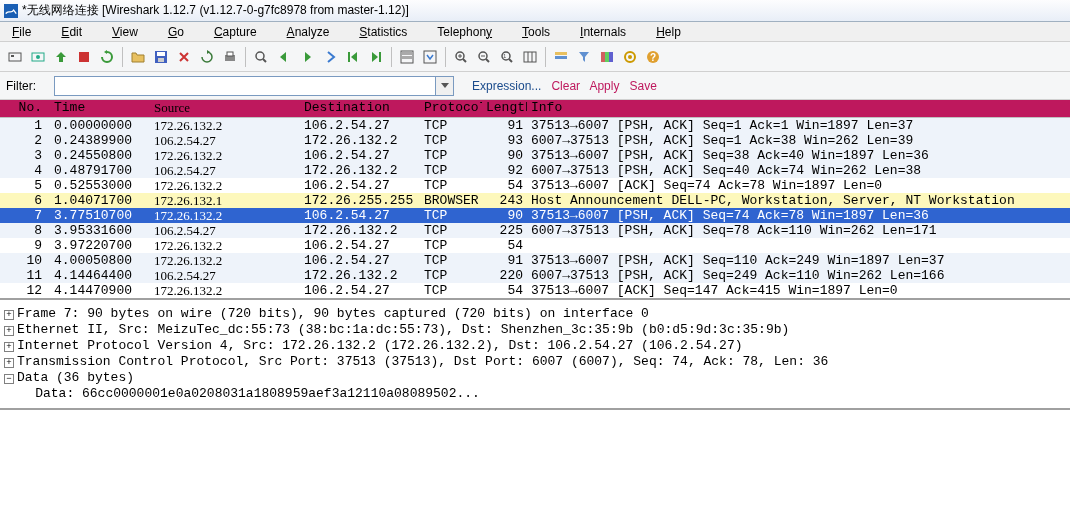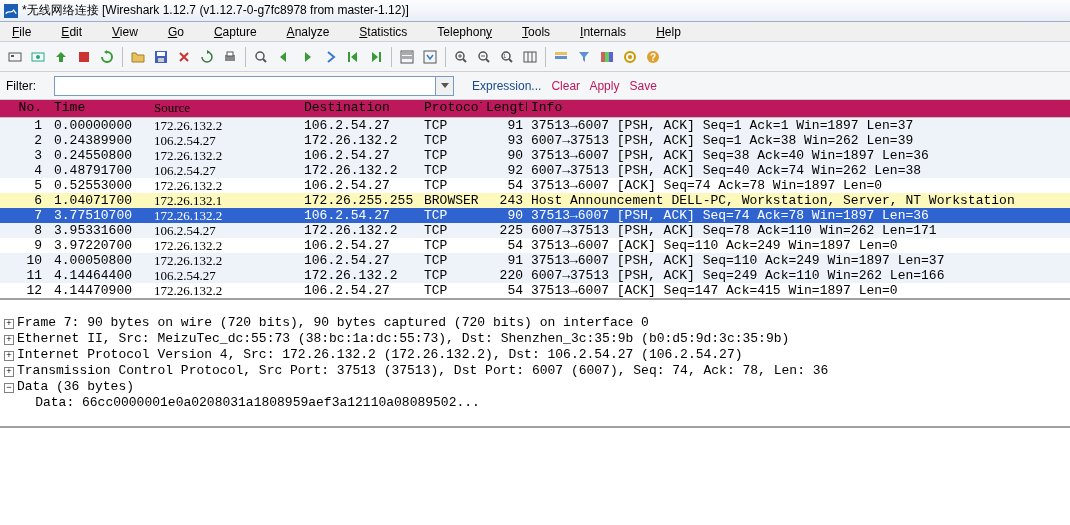--- a/index.html
+++ b/index.html
@@ -28,21 +28,21 @@
 .col-src { width: 150px; font-family: Liberation Serif, serif; }
 .col-dst { width: 120px; }
 .col-proto { width: 62px; }
 .col-len { width: 45px; text-align: right; }
 .col-info { flex: 1; }
 .plist-row { display: flex; height: 15px; align-items: center; }
 .row-light { background: #eef3fa; }
 .row-white { background: #ffffff; }
 .row-yellow { background: #fdf8bc; }
 .row-selected { background: #2f64d0; color: #fff; }
-.details-pane { font-family: Consolas, "Courier New", monospace; font-size: 13px; padding: 15px 4px; border-bottom: 2px solid #a0a0a0; line-height: 16px; }
+.details-pane { font-family: Consolas, "Courier New", monospace; font-size: 13px; padding: 6px 4px; border-bottom: 2px solid #a0a0a0; line-height: 16px; }
 .details-pane .line { white-space: pre; }
 .tree-icon { display: inline-block; width: 10px; height: 10px; border: 1px solid #808080; text-align: center; line-height: 8px; font-size: 9px; margin-right: 3px; background: #fff; }
 .hex-pane { font-family: Consolas, "Courier New", monospace; font-size: 13px; padding: 2px 4px; line-height: 15px; white-space: pre; }
 .hex-line { display: flex; }
 .hex-offset { width: 44px; }
 .hex-bytes { width: 400px; }
 .hex-ascii { }
 svg { display: block; }
 </style>
 </head>
@@ -341,21 +341,20 @@
         <div class="col-len">225</div>
         <div class="col-info">6007→37513 [PSH, ACK] Seq=78 Ack=110 Win=262 Len=171</div>
       </div>
       <div class="plist-row row-white">
         <div class="col-no">9</div>
         <div class="col-time">3.97220700</div>
         <div class="col-src">172.26.132.2</div>
         <div class="col-dst">106.2.54.27</div>
         <div class="col-proto">TCP</div>
         <div class="col-len">54</div>
-        <div class="col-info">37513→6007 [ACK] Seq=110 Ack=249 Win=1897 Len=0</div>
       </div>
       <div class="plist-row row-light">
         <div class="col-no">10</div>
         <div class="col-time">4.00050800</div>
         <div class="col-src">172.26.132.2</div>
         <div class="col-dst">106.2.54.27</div>
         <div class="col-proto">TCP</div>
         <div class="col-len">91</div>
         <div class="col-info">37513→6007 [PSH, ACK] Seq=110 Ack=249 Win=1897 Len=37</div>
       </div>

